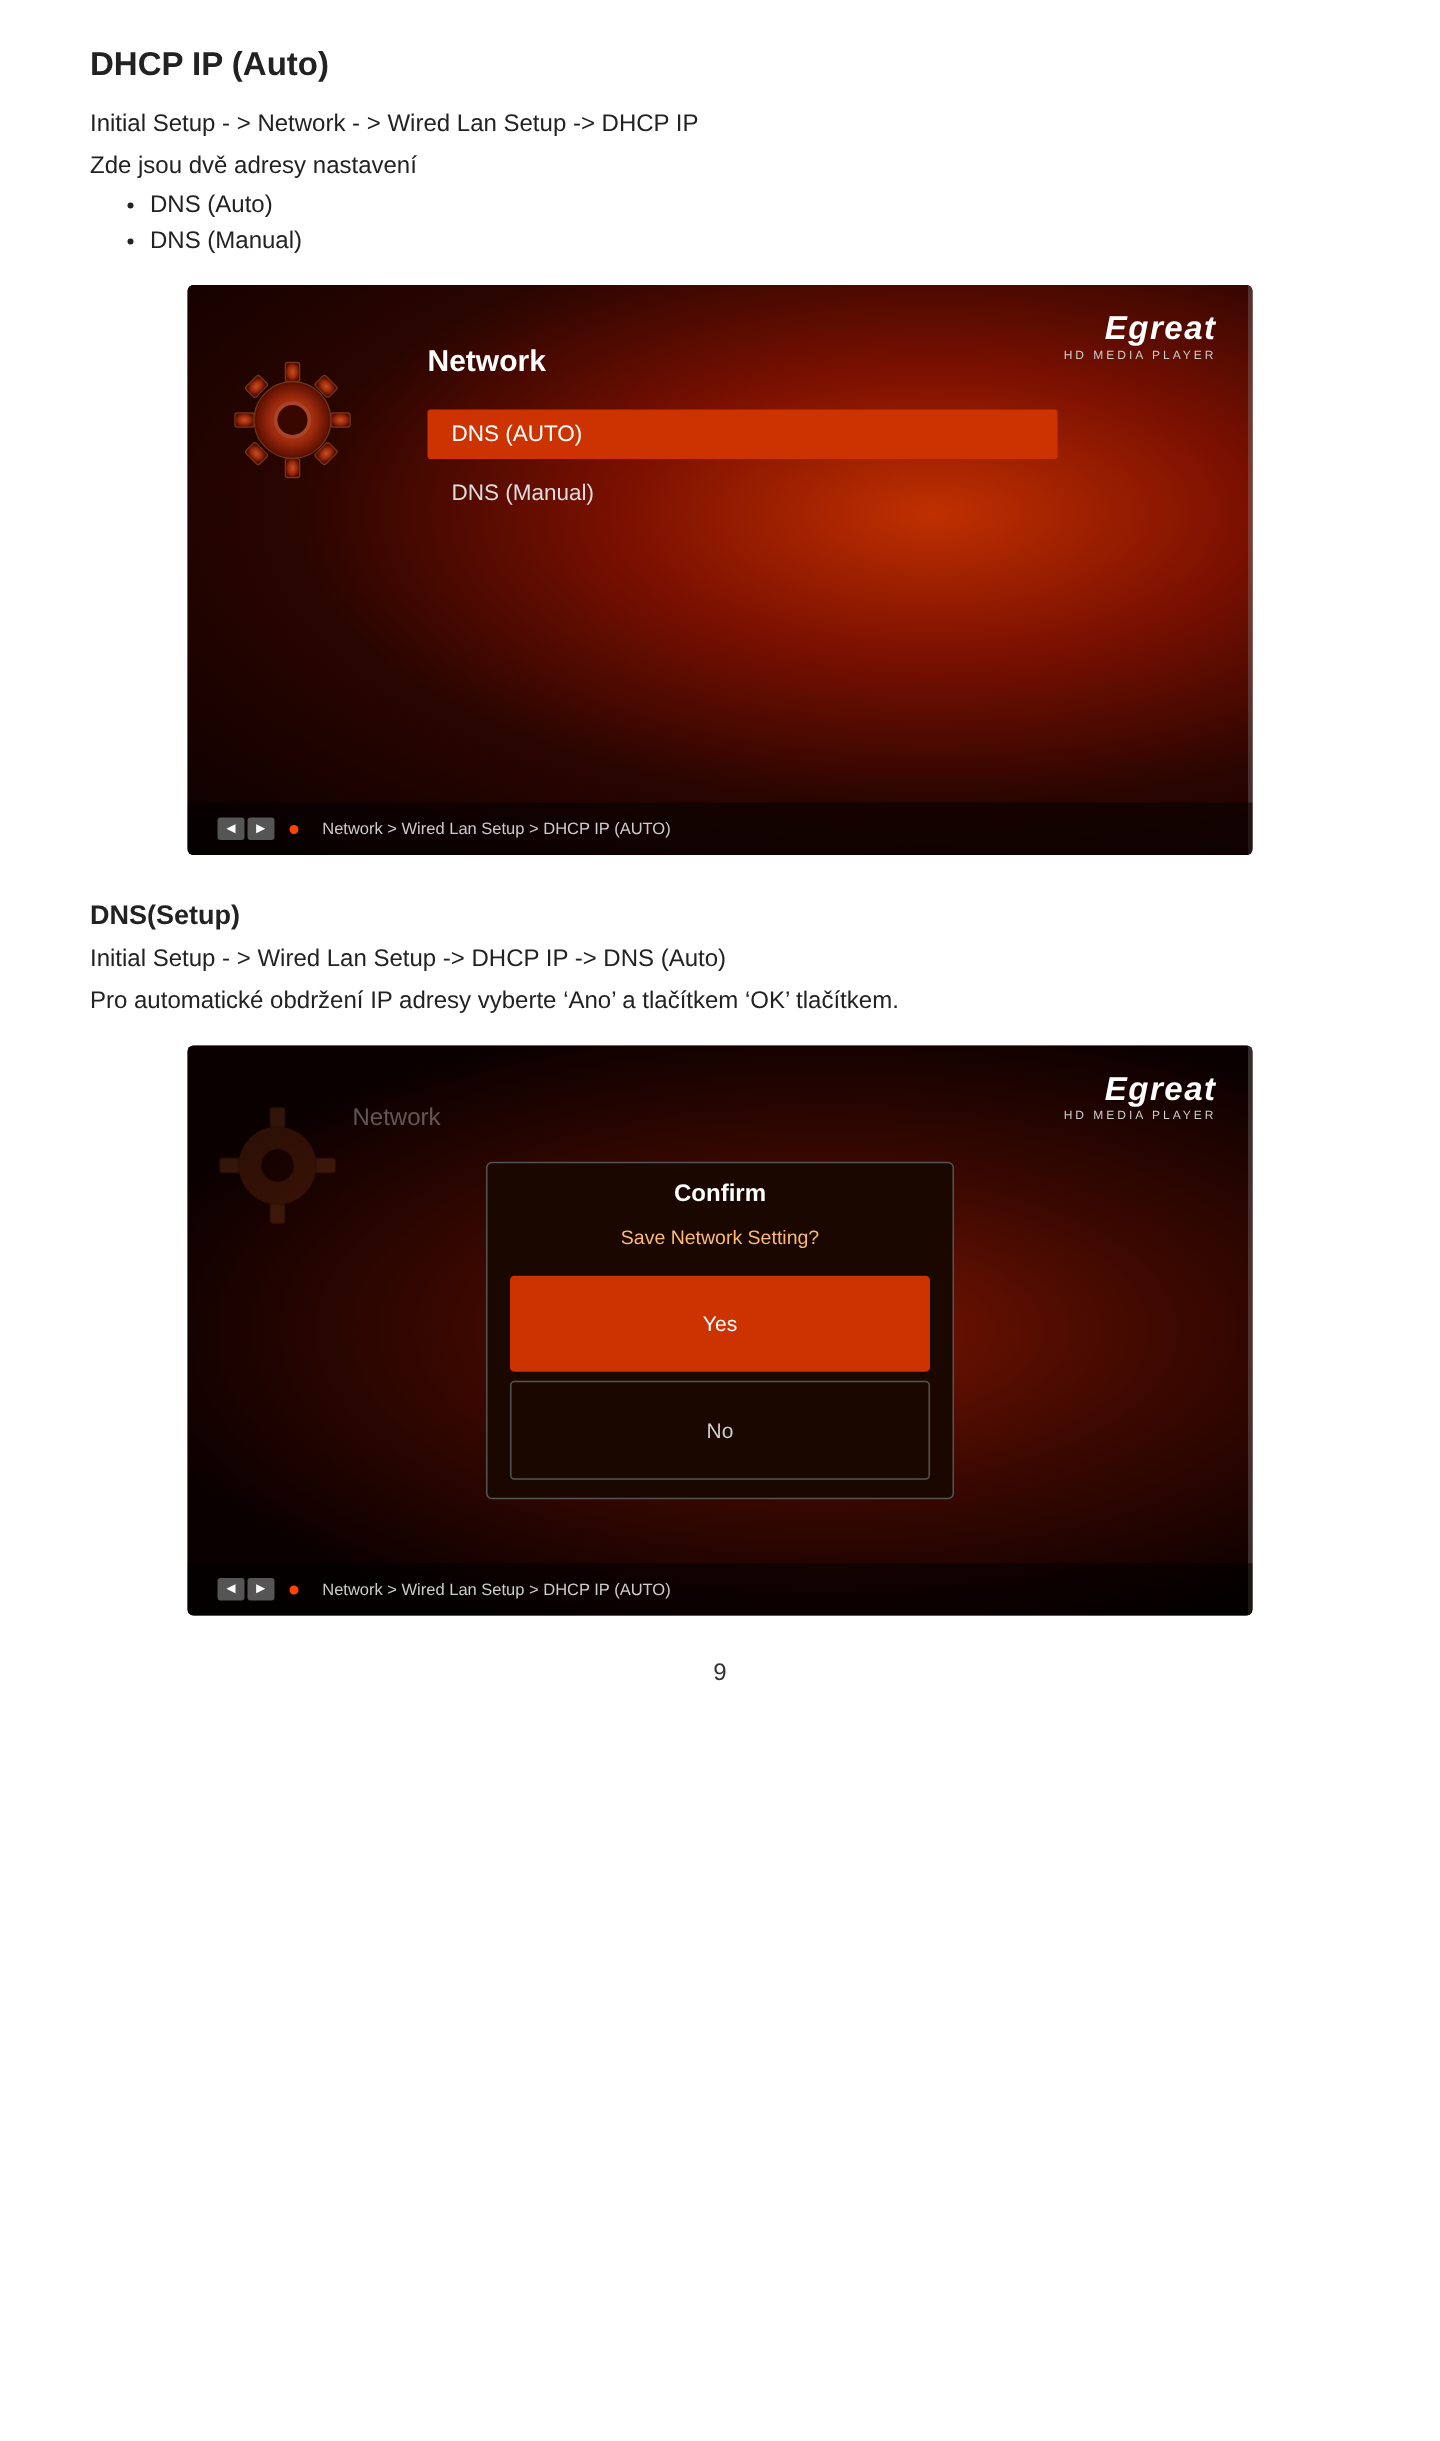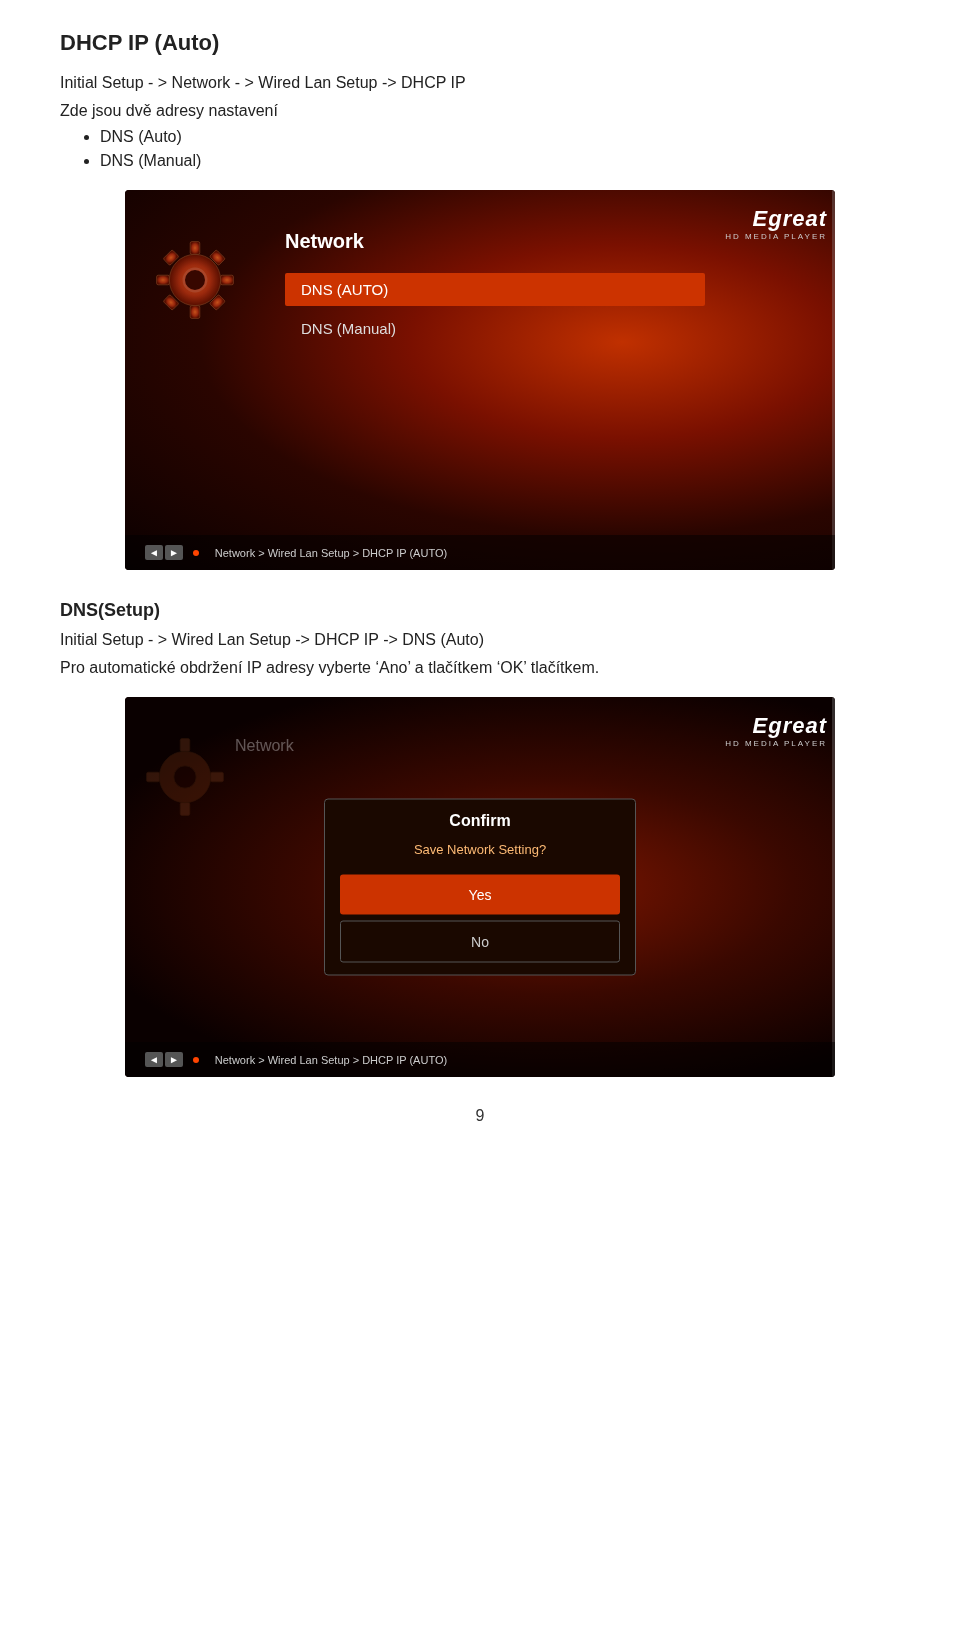--- a/index.html
+++ b/index.html
@@ -55,21 +55,21 @@
     }
 
     .egreat-screen-2 {
       min-height: 380px;
     }
 
     
     .egreat-logo {
       position: absolute;
       top: 16px;
-      right: 8px;
+      right: 24px;
       text-align: right;
     }
     .egreat-logo .logo-text {
       font-family: Arial, sans-serif;
       font-size: 22px;
       font-weight: bold;
       color: #fff;
       font-style: italic;
       letter-spacing: 1px;
     }
@@ -185,21 +185,21 @@
       text-align: center;
       padding: 4px 20px 12px;
       font-size: 13px;
       color: #fdba74;
       font-family: Arial, sans-serif;
     }
     .confirm-btn {
       display: block;
       width: calc(100% - 30px);
       margin: 6px auto;
-      padding: 12px;
+      padding: 24px;
       text-align: center;
       font-size: 14px;
       font-family: Arial, sans-serif;
       border-radius: 3px;
       cursor: pointer;
     }
     .confirm-btn.yes {
       background: #cc3300;
       color: #fff;
       border: none;

